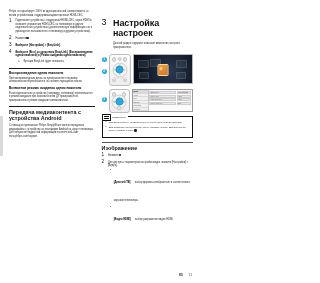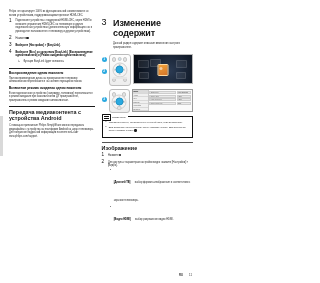--- a/index.html
+++ b/index.html
@@ -311,21 +311,21 @@
       <div class="h-big">Передача медиаконтента с устройства Android</div>
       <p class="p">С помощью приложения Philips SimplyShare можно передавать медиафайлы с устройства на платформе Android на экран телевизора. Для получения подробной информации посетите веб-сайт www.philips.com/support.</p>
     </div>
 
   </div>
 
   <div class="col right">
 
     <div class="chapter">
       <div class="cnum">3</div>
-      <div class="ctitle">Изменение содержит</div>
+      <div class="ctitle">Настройка настроек</div>
     </div>
     <p class="chapter-desc">Данный раздел содержит описание изменения настроек проигрывателя.</p>
 
     <div class="illus">
       <div class="illus-row">
         <div class="callouts">
           <div class="callout">1</div>
           <div class="callout">2</div>
         </div>
         <div class="remote">

